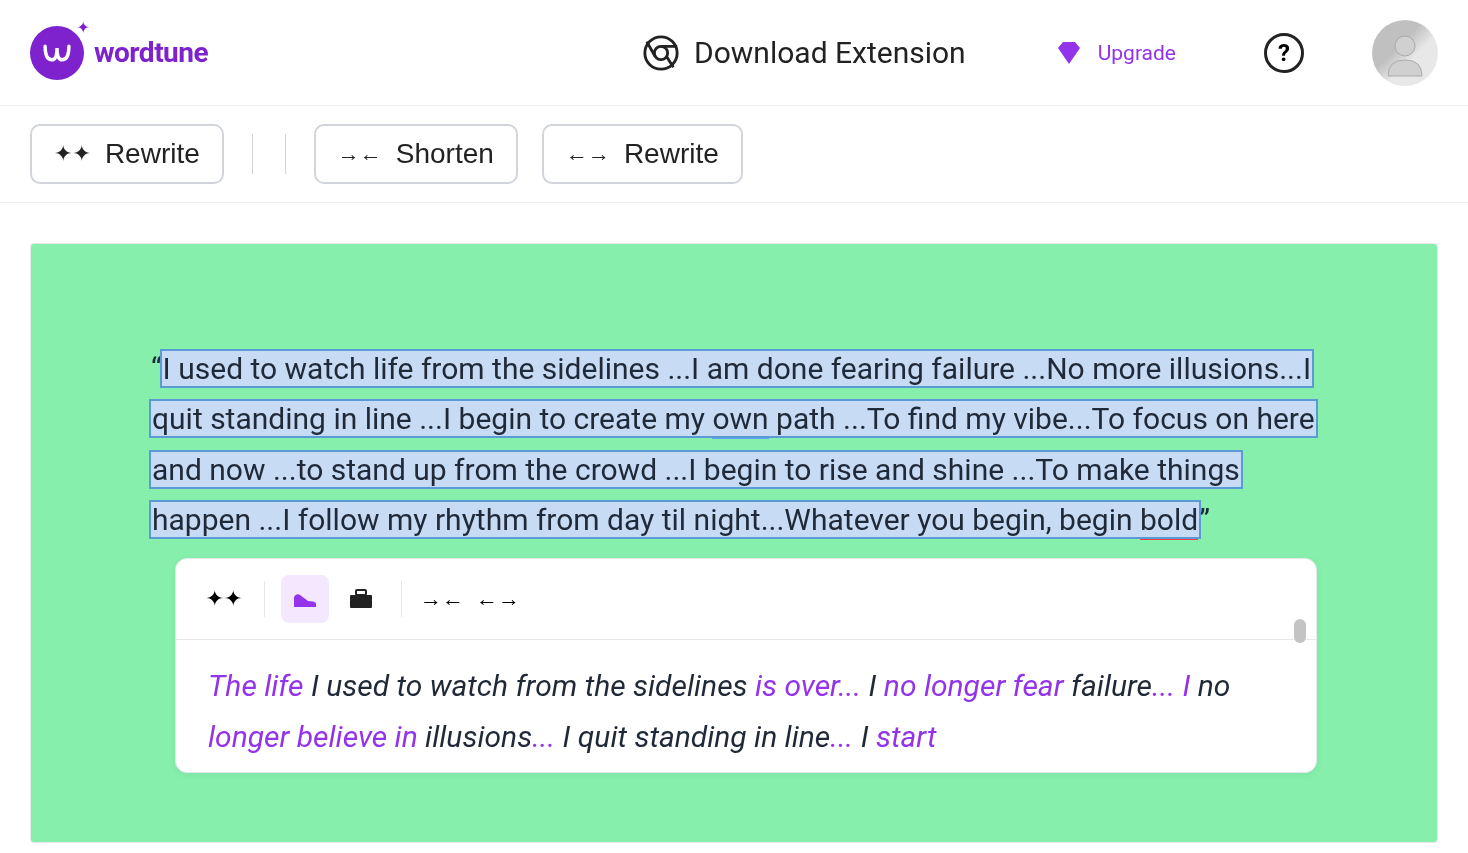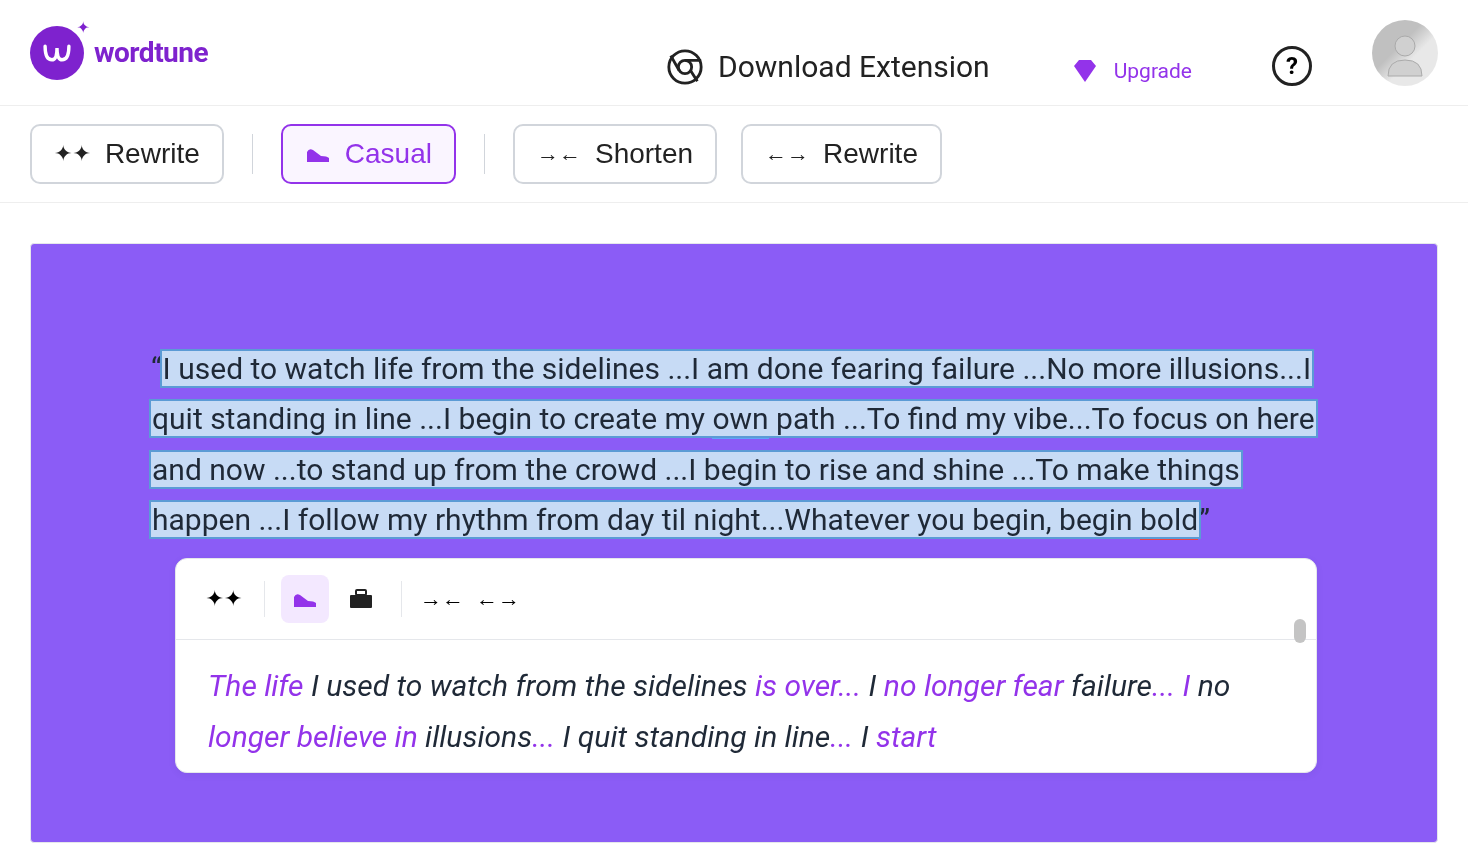--- a/index.html
+++ b/index.html
@@ -3,32 +3,32 @@
 <meta charset="utf-8">
 <style>
 * { margin:0; padding:0; box-sizing:border-box; }
 body { font-family:-apple-system,BlinkMacSystemFont,"Segoe UI",Roboto,sans-serif; background:#fff; width:1468px; }
 .header { display:flex; align-items:center; padding:12px 30px; border-bottom:1px solid #eee; height:106px; }
 .logo-wrap { display:flex; align-items:center; gap:10px; }
 .logo-badge { width:54px; height:54px; background:#7e22ce; border-radius:50%; display:flex; align-items:center; justify-content:center; position:relative; }
 .logo-badge svg { width:34px; height:34px; }
 .logo-star { position:absolute; top:-8px; right:-6px; color:#7e22ce; font-size:16px; }
 .logo-text { font-size:28px; font-weight:700; color:#7e22ce; letter-spacing:-0.5px; }
-.header-center { margin-left:auto; display:flex; align-items:flex-end; gap:20px; }
+.header-center { margin-left:auto; display:flex; align-items:center; gap:28px; }
 .header-link { display:flex; align-items:center; gap:14px; font-size:30px; color:#222; cursor:pointer; }
 .upgrade { display:flex; align-items:center; gap:14px; font-size:21px; color:#9333ea; cursor:pointer; margin-left:60px; }
 .help { margin-left:60px; width:40px; height:40px; border:3px solid #222; border-radius:50%; display:flex; align-items:center; justify-content:center; font-size:24px; font-weight:700; cursor:pointer; }
 .avatar { margin-left:40px; width:66px; height:66px; border-radius:50%; background:linear-gradient(135deg,#c0c0c0 40%,#e8e8e8 60%); cursor:pointer; display:flex; align-items:center; justify-content:center; overflow:hidden; }
 .avatar svg { width:50px; height:50px; fill:#d0d0d0; stroke:#aaa; stroke-width:1; }
 .toolbar { display:flex; align-items:center; padding:18px 30px; gap:24px; border-bottom:1px solid #eee; }
 .tool-btn { display:flex; align-items:center; gap:14px; padding:12px 22px; border:2px solid #d1d5db; border-radius:10px; background:#fff; font-size:28px; font-weight:500; color:#222; cursor:pointer; }
 .tool-btn.active { border-color:#9333ea; background:#faf5ff; color:#9333ea; }
 .divider { width:1px; height:40px; background:#d1d5db; margin:0 4px; }
 .canvas-wrap { padding:40px 30px 0; }
-.canvas { background:#8b5cf6; border:1px solid #e5e7eb; border-radius:4px; padding:100px 120px 0; min-height:600px; }
+.canvas { background:#86efac; border:1px solid #e5e7eb; border-radius:4px; padding:100px 120px 0; min-height:600px; }
 .editor-text { font-size:30px; line-height:1.68; color:#1f2937; }
 .selected { background:#c7dbf5; outline:2px solid #5b9bd5; box-decoration-break:clone; -webkit-box-decoration-break:clone; padding:0 1px; }
 .spell-blue { border-bottom:3px solid #60a5fa; }
 .spell-red { border-bottom:3px solid #ef4444; }
 .suggestion-box { margin-top:12px; margin-left:24px; margin-right:0; border:1px solid #e5e7eb; border-radius:12px; background:#fff; box-shadow:0 2px 8px rgba(0,0,0,0.05); position:relative; }
 .sugg-toolbar { display:flex; align-items:center; padding:16px 24px; gap:8px; border-bottom:1px solid #e5e7eb; }
 .sugg-ic { width:48px; height:48px; display:flex; align-items:center; justify-content:center; border-radius:8px; cursor:pointer; font-size:22px; }
 .sugg-ic.active { background:#f3e8ff; color:#9333ea; }
 .sugg-div { width:1px; height:36px; background:#e5e7eb; margin:0 8px; }
 .sugg-body { padding:20px 32px 10px; font-size:30px; line-height:1.7; color:#1f2937;font-style:italic; }
@@ -78,26 +78,20 @@
     </div>
   </div>
 </div>
 
 <div class="toolbar">
   <button class="tool-btn">
     <span style="font-size:22px">✦✦</span>
     <span>Rewrite</span>
   </button>
   <div class="divider"></div>
-  <button class="tool-btn active">
-    <svg class="shoe-ic" viewBox="0 0 26 20">
-        <path d="M2 14 L2 8 Q4 4 8 6 L16 12 Q22 12 24 14 L24 18 L2 18 Z" fill="#9333ea"></path>
-      </svg>
-    <span>Casual</span>
-  </button>
   <div class="divider"></div>
   <button class="tool-btn">
     <span style="font-size:22px;font-weight:700">→←</span>
     <span>Shorten</span>
   </button>
   <button class="tool-btn">
     <span style="font-size:22px;font-weight:700">←→</span>
     <span>Rewrite</span>
   </button>
 </div>

